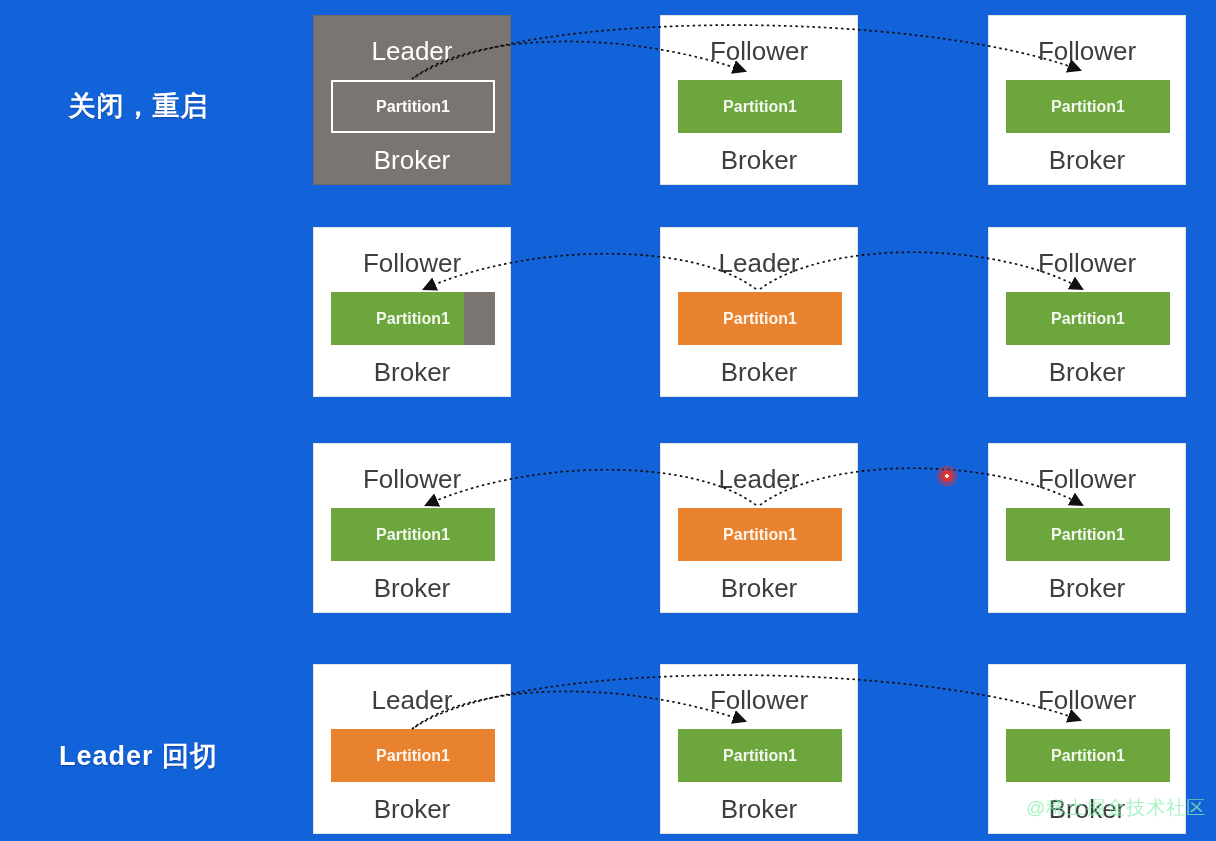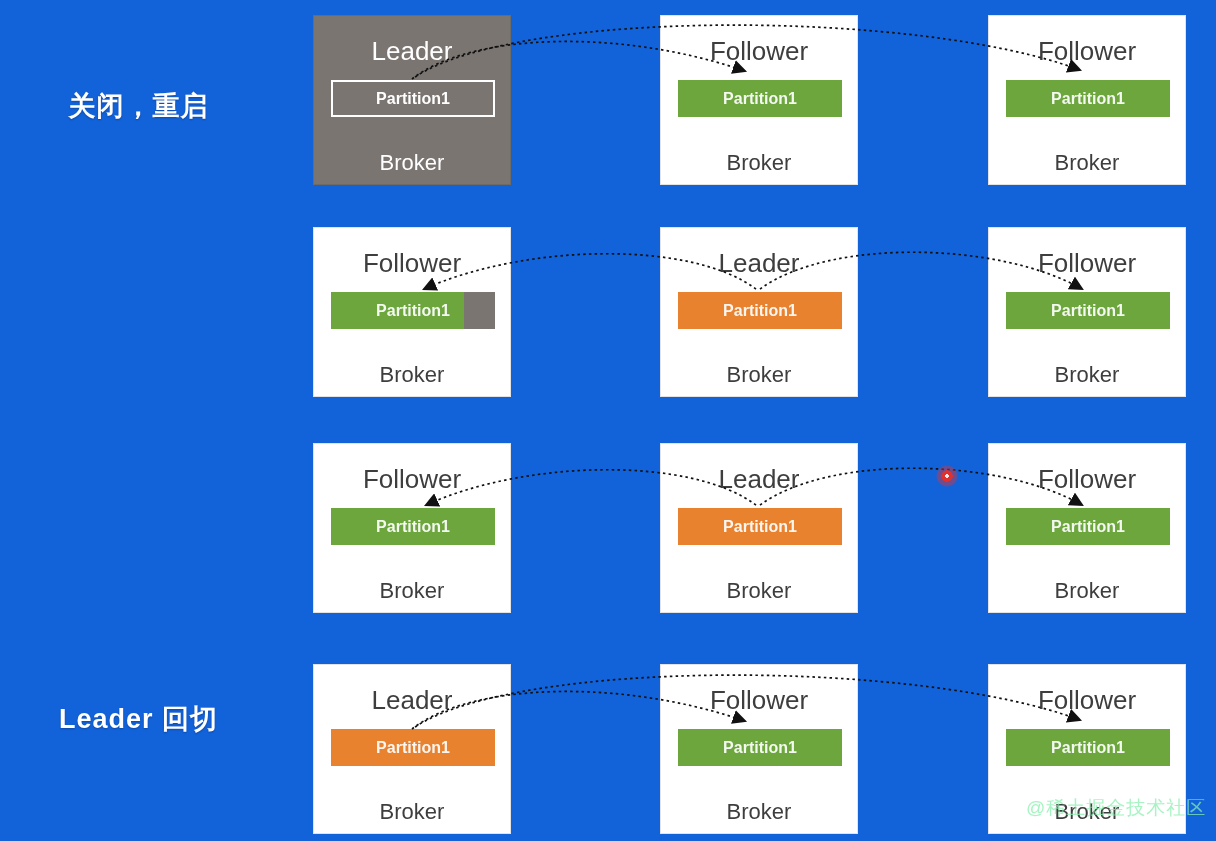--- a/index.html
+++ b/index.html
@@ -11,43 +11,43 @@
   .stage{position:relative;width:1216px;height:841px;}
 
   
   .step-label{
     position:absolute;left:0;width:277px;text-align:center;
     color:var(--label-text,#fff);font-size:27px;font-weight:bold;
     letter-spacing:1px;text-shadow:0 1px 2px rgba(0,0,0,.25);
     white-space:nowrap;
   }
   .step-label.r0{top:88px;} .step-label.r1{top:300px;}
-  .step-label.r2{top:520px;} .step-label.r3{top:701px;}
+  .step-label.r2{top:520px;} .step-label.r3{top:738px;}
 
   
   .box{
     position:absolute;width:198px;height:170px;background:#fff;
     box-sizing:border-box;border:1px solid #e3e3e3;
   }
   .box.offline{background:var(--broker-offline-gray,#7a7571);border:1px solid #6e6a66;}
   .r0{top:15px;} .r1{top:227px;} .r2{top:443px;} .r3{top:664px;}
   .c0{left:313px;} .c1{left:660px;} .c2{left:988px;}
 
   .role{
     position:absolute;top:20px;left:0;width:100%;text-align:center;
     font-size:26px;color:var(--box-text,#3e3e3e);
   }
   .broker-name{
     position:absolute;bottom:8px;left:0;width:100%;text-align:center;
-    font-size:22px;color:var(--box-text,#3e3e3e);
+    font-size:26px;color:var(--box-text,#3e3e3e);
   }
   .box.offline .role,.box.offline .broker-name{color:#fff;}
 
   .partition{
-    position:absolute;left:17px;top:64px;width:164px;height:37px;
+    position:absolute;left:17px;top:64px;width:164px;height:53px;
     box-sizing:border-box;display:flex;align-items:center;justify-content:center;
     font-size:16px;font-weight:bold;color:rgba(255,255,255,.92);
   }
   .p-green{background:var(--partition-green,#6ca63d);}
   .p-orange{background:var(--partition-orange,#e8822f);}
   .p-outline{background:transparent;border:2px solid #fff;color:#fff;}
   .p-catchup{background:linear-gradient(to right,var(--partition-green,#6ca63d) 0 81%,var(--catchup-gray,#7a7571) 81% 100%);}
   .p-catchup .p-text{width:81%;text-align:center;}
 
   

